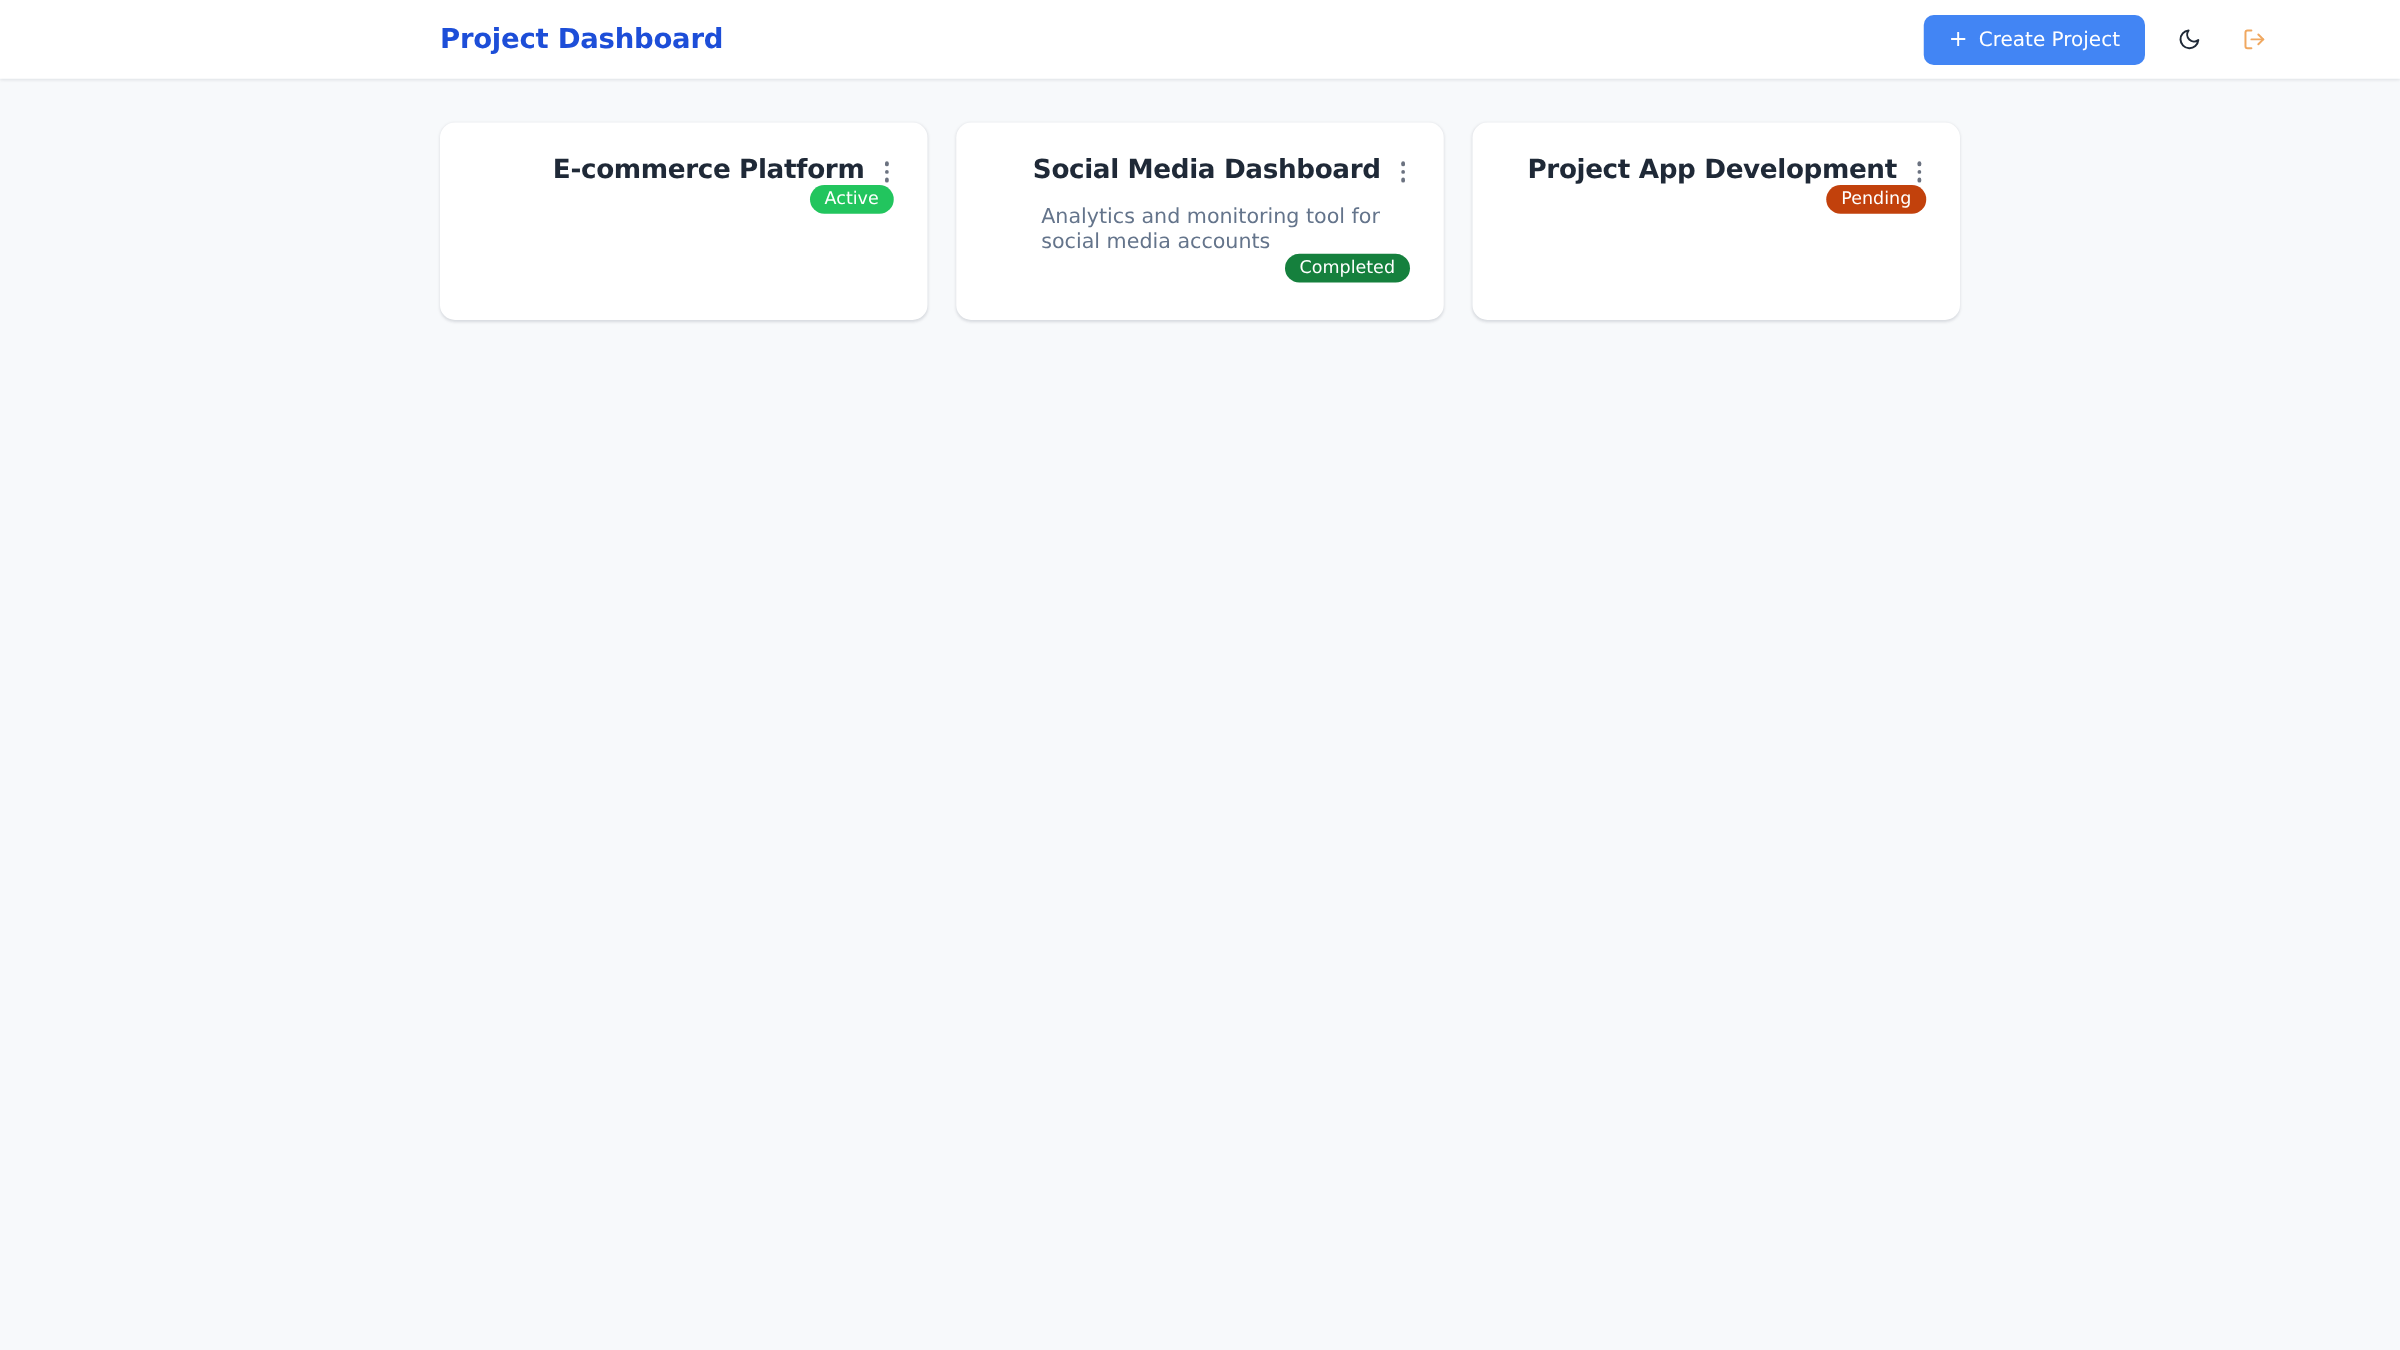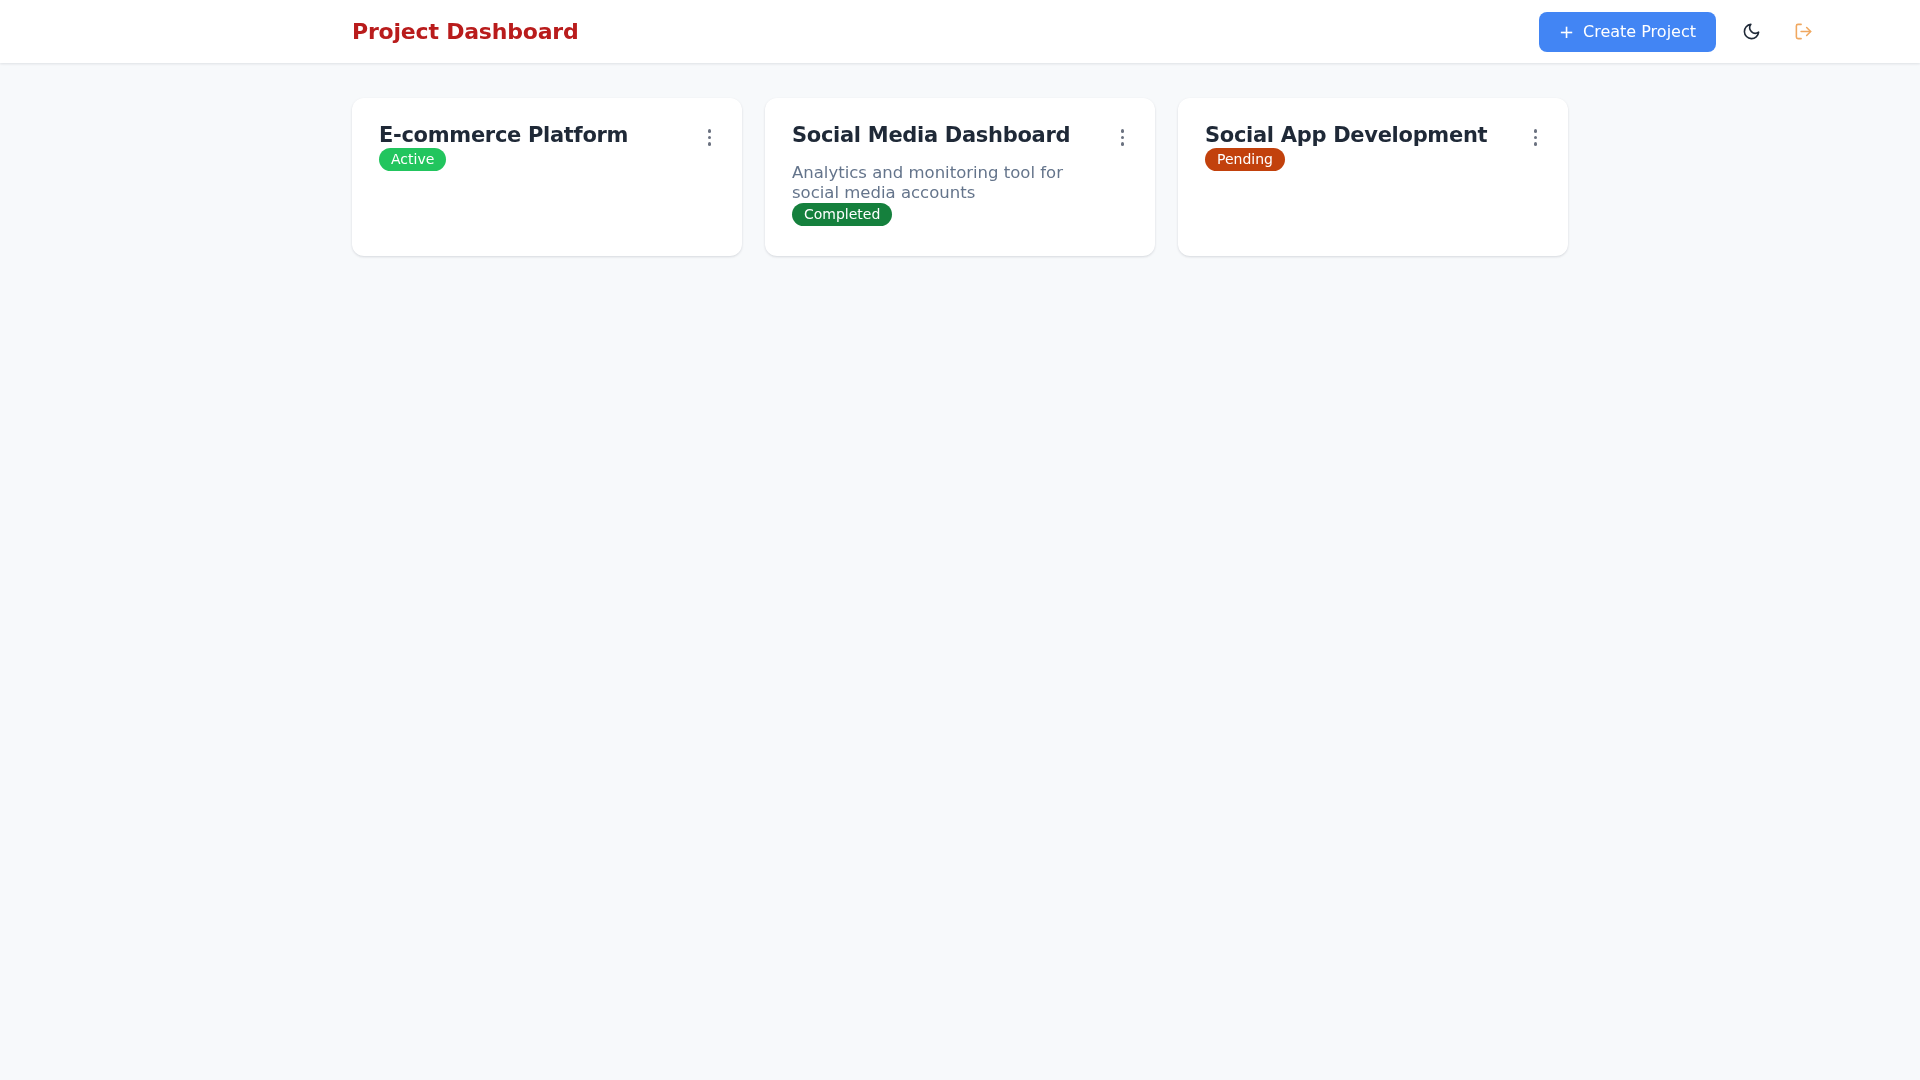--- a/index.html
+++ b/index.html
@@ -25,21 +25,21 @@
     align-items: center;
     padding: 0 100px 0 352px;
     box-shadow: 0 1px 3px rgba(16, 24, 40, 0.07), 0 1px 2px rgba(16, 24, 40, 0.04);
     position: relative;
     z-index: 10;
   }
 
   .page-title {
     font-size: 22px;
     font-weight: bold;
-    color: #b91c1c;
+    color: #1d4ed8;
     letter-spacing: -0.2px;
     white-space: nowrap;
   }
 
   .header-actions {
     margin-left: auto;
     display: flex;
     align-items: center;
     gap: 18px;
   }
@@ -97,20 +97,21 @@
   }
 
   .project-card {
     background: #ffffff;
     border-radius: 12px;
     padding: 25px 27px 27px 27px;
     box-shadow: 0 1px 3px rgba(16, 24, 40, 0.09), 0 1px 2px rgba(16, 24, 40, 0.05);
     min-height: 158px;
     display: flex;
     flex-direction: column;
+    align-items: flex-end;
   }
 
   .card-head {
     display: flex;
     align-items: flex-start;
     justify-content: space-between;
     gap: 12px;
   }
 
   .card-title {
@@ -224,21 +225,21 @@
         </button>
       </div>
       <p class="card-desc">Analytics and monitoring tool for social media accounts</p>
       <div class="card-footer">
         <span class="status-badge" style="background: #15803d;">Completed</span>
       </div>
     </article>
 
     <article class="project-card">
       <div class="card-head">
-        <h2 class="card-title">Social App Development</h2>
+        <h2 class="card-title">Project App Development</h2>
         <button class="kebab-btn">
           <span></span>
           <span></span>
           <span></span>
         </button>
       </div>
       <div class="card-footer">
         <span class="status-badge" style="background: #c2410c;">Pending</span>
       </div>
     </article>

